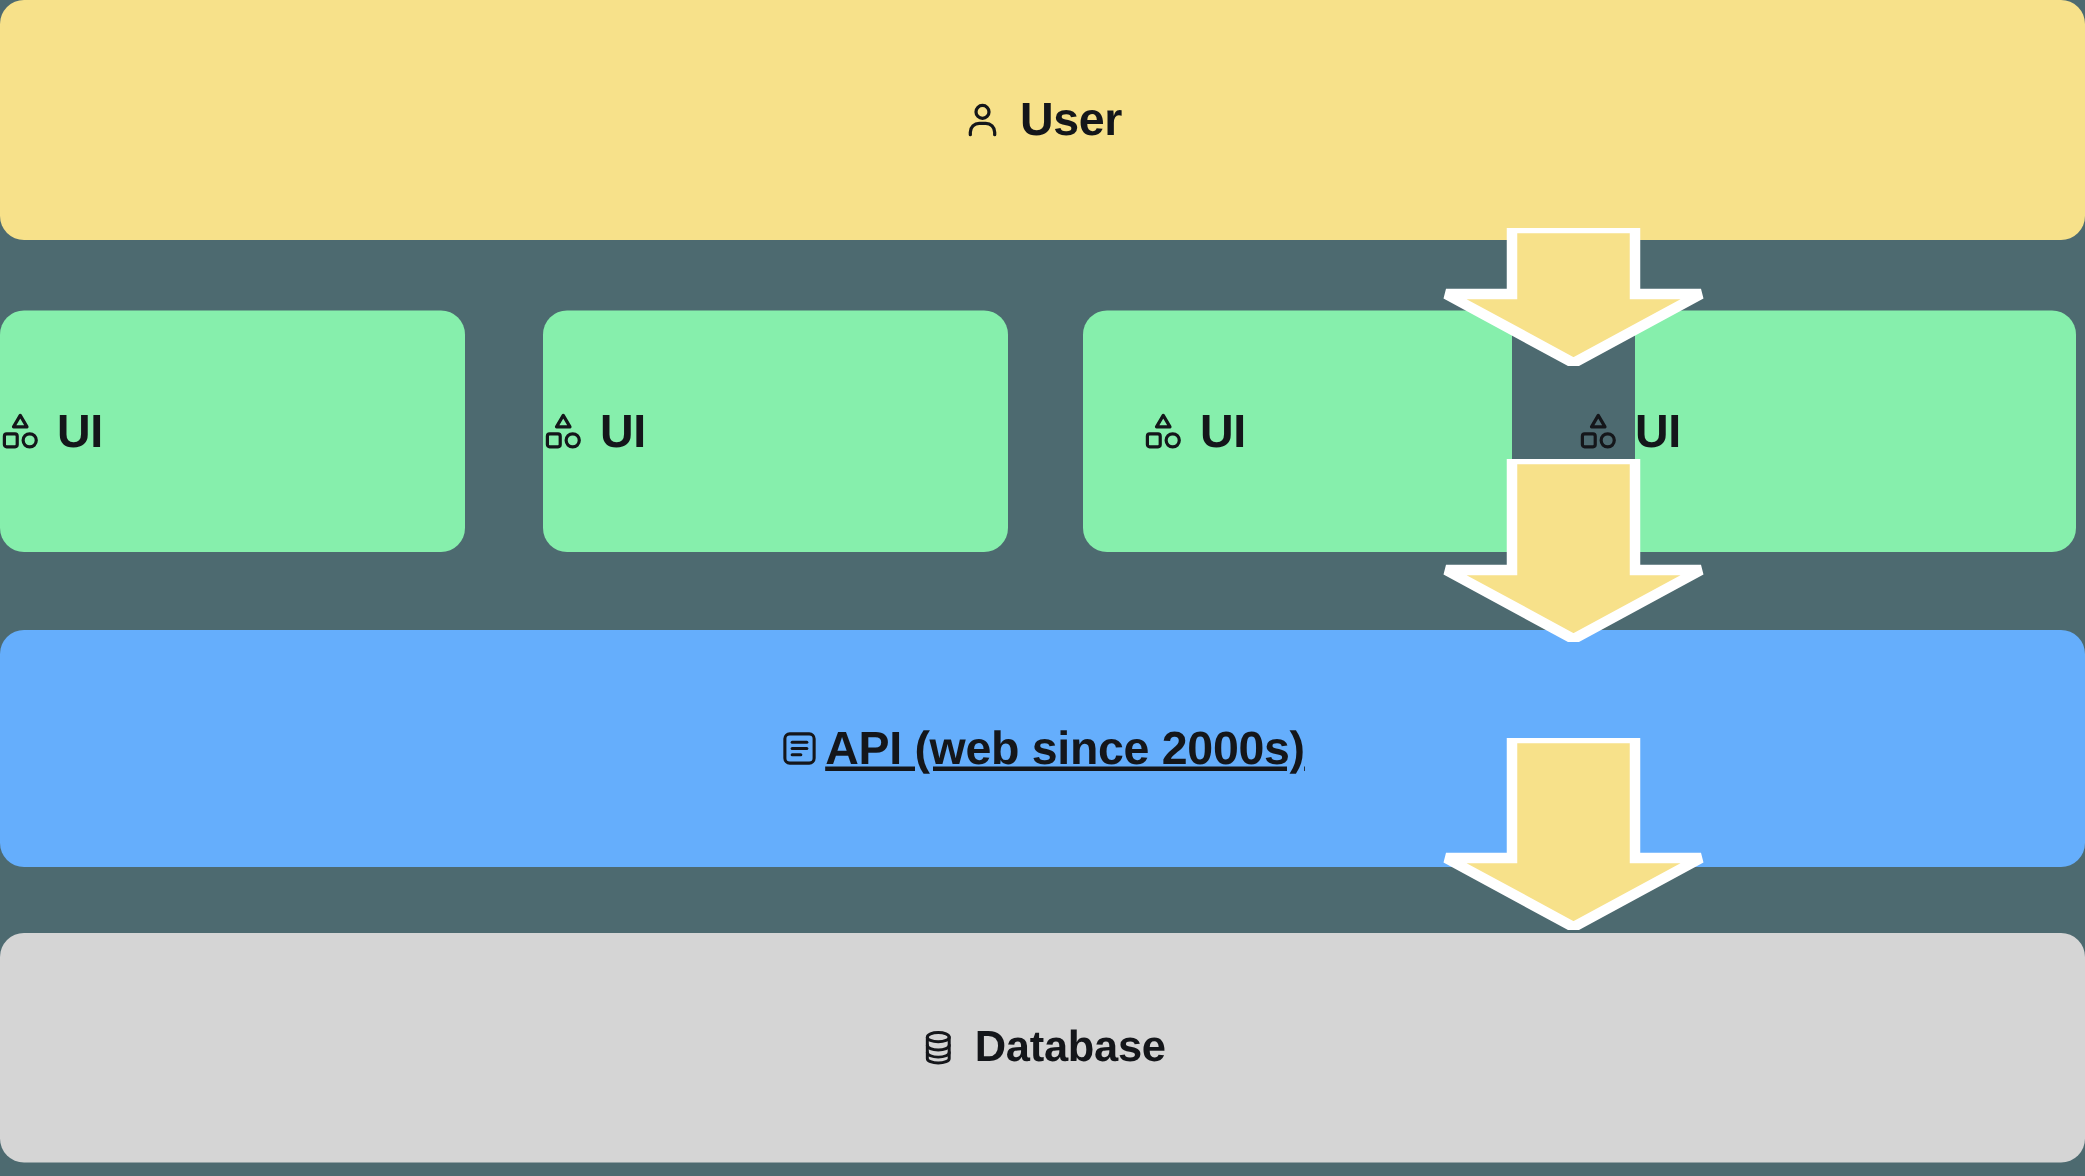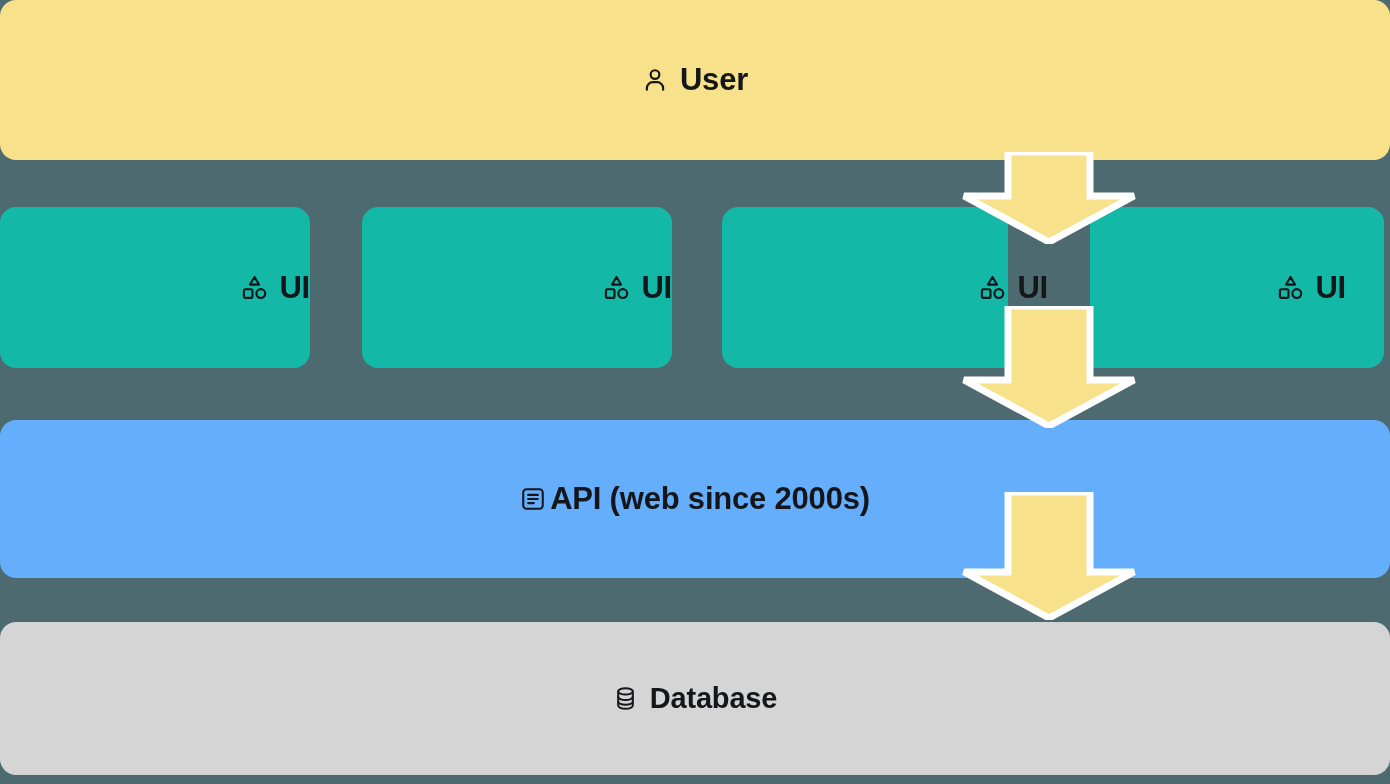--- a/index.html
+++ b/index.html
@@ -54,25 +54,25 @@
     border-radius: 16px;
   }
   #user-band .band-label { font-size: 31px; }
   #user-band .icon svg { width: 26px; height: 26px; }
 
   
   .ui-box {
     position: absolute;
     top: 207px;
     height: 161px;
-    background: #14b8a6;
+    background: #86efac;
     border-radius: 16px;
     display: flex;
     align-items: center;
-    justify-content: flex-end;
+    justify-content: flex-start;
   }
   .ui-box .band-label { font-size: 31px; gap: 11px; }
   .ui-box .icon svg { width: 27px; height: 27px; }
 
   #ui-box-0 { left: 0px;    width: 310px; }
   #ui-box-1 { left: 362px;  width: 310px; }
   #ui-box-2 { left: 722px;  width: 286px; border-top-right-radius: 0; border-bottom-right-radius: 0;}
   #ui-box-3 { left: 1090px; width: 294px; border-top-left-radius: 0; border-bottom-left-radius: 0;}
 
   
@@ -81,21 +81,21 @@
 
   
   #api-band {
     left: 0;
     top: 420px;
     width: 1390px;
     height: 158px;
     background: #65aefc;
     border-radius: 16px;
   }
-  #api-band .band-label { font-size: 31px; gap: 4px; }
+  #api-band .band-label { font-size: 31px; gap: 4px; text-decoration: underline; }
   #api-band .icon svg { width: 26px; height: 26px; }
 
   
   #db-band {
     left: 0;
     top: 622px;
     width: 1390px;
     height: 153px;
     background: #d5d5d5;
     border-radius: 16px;

